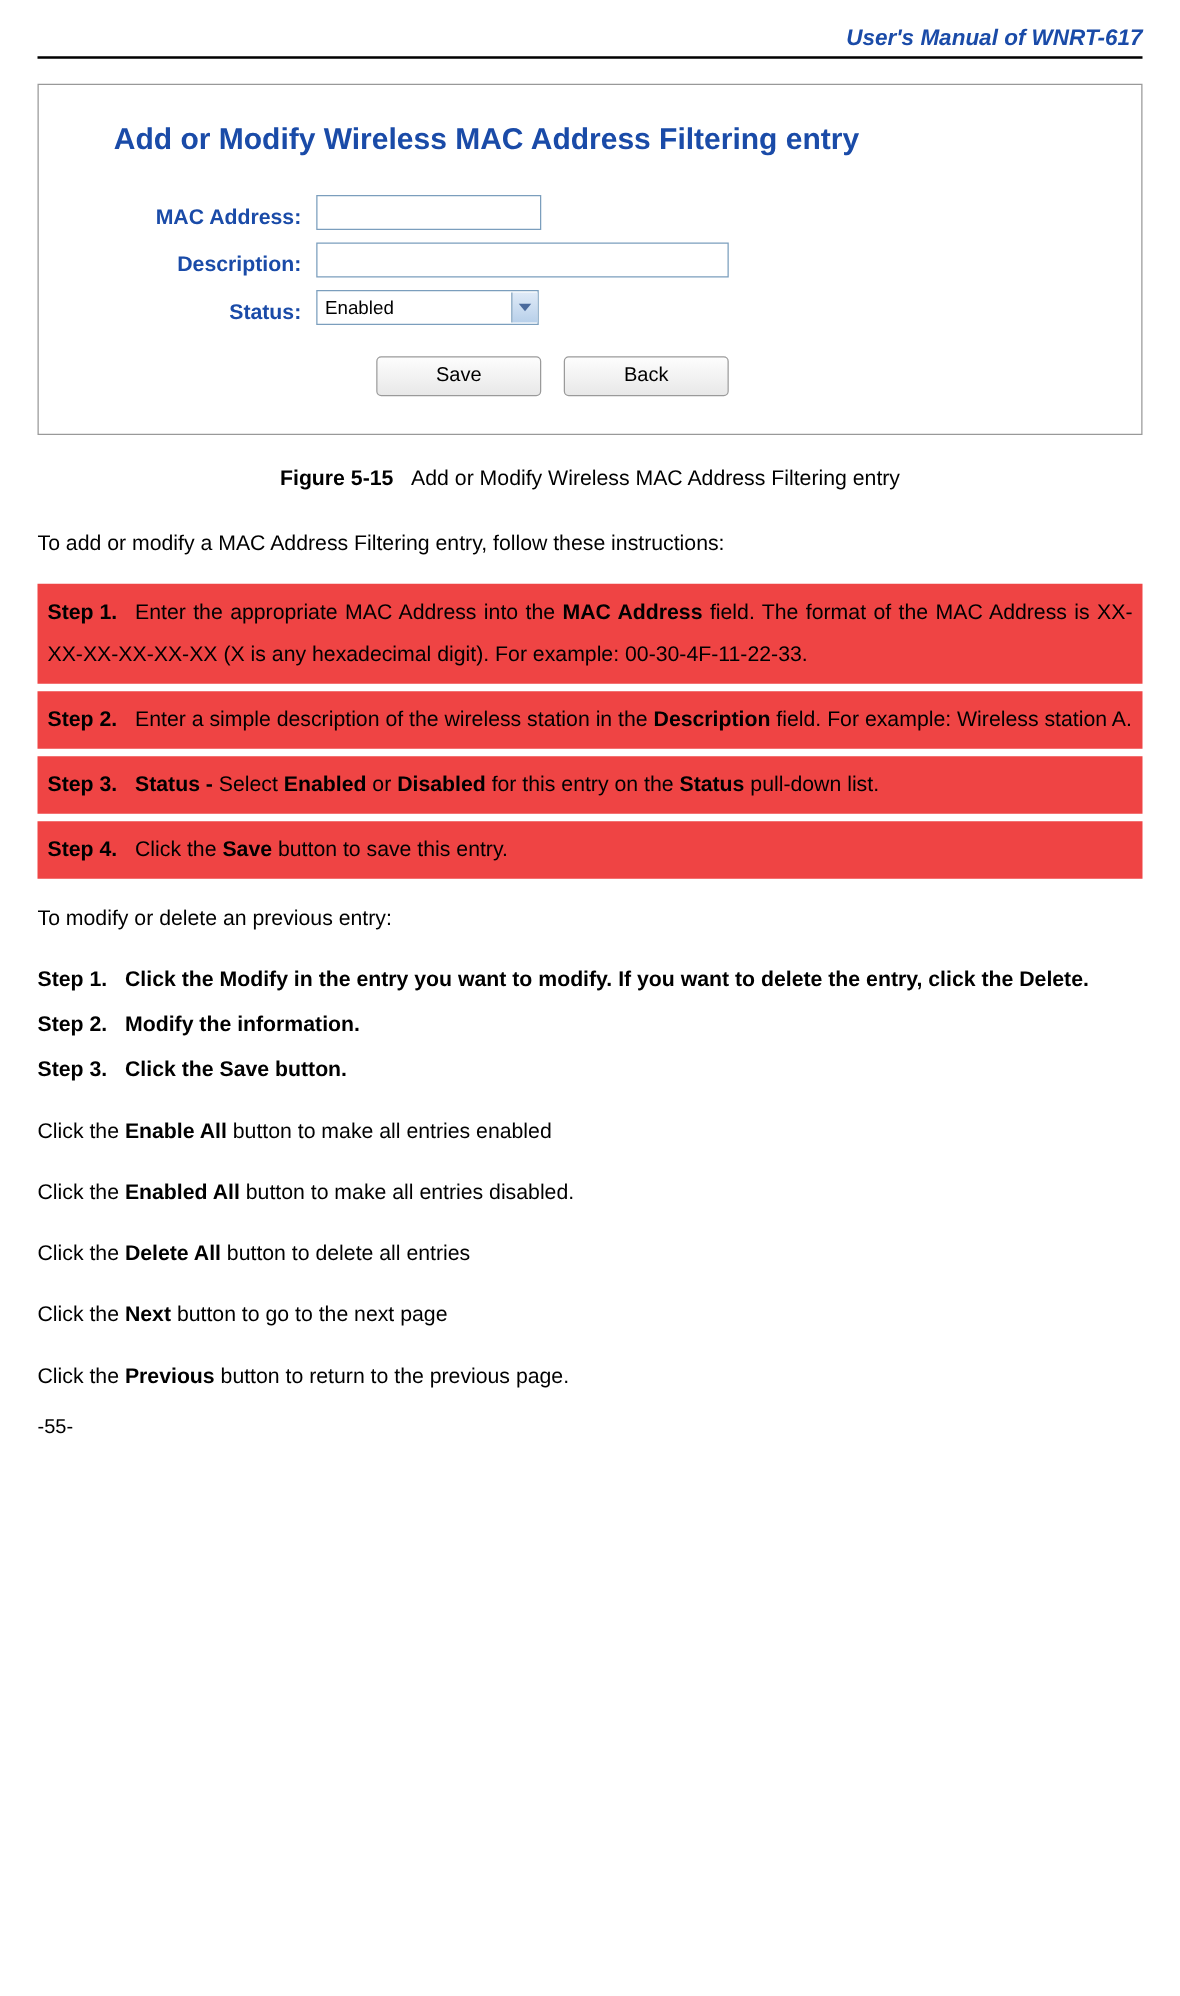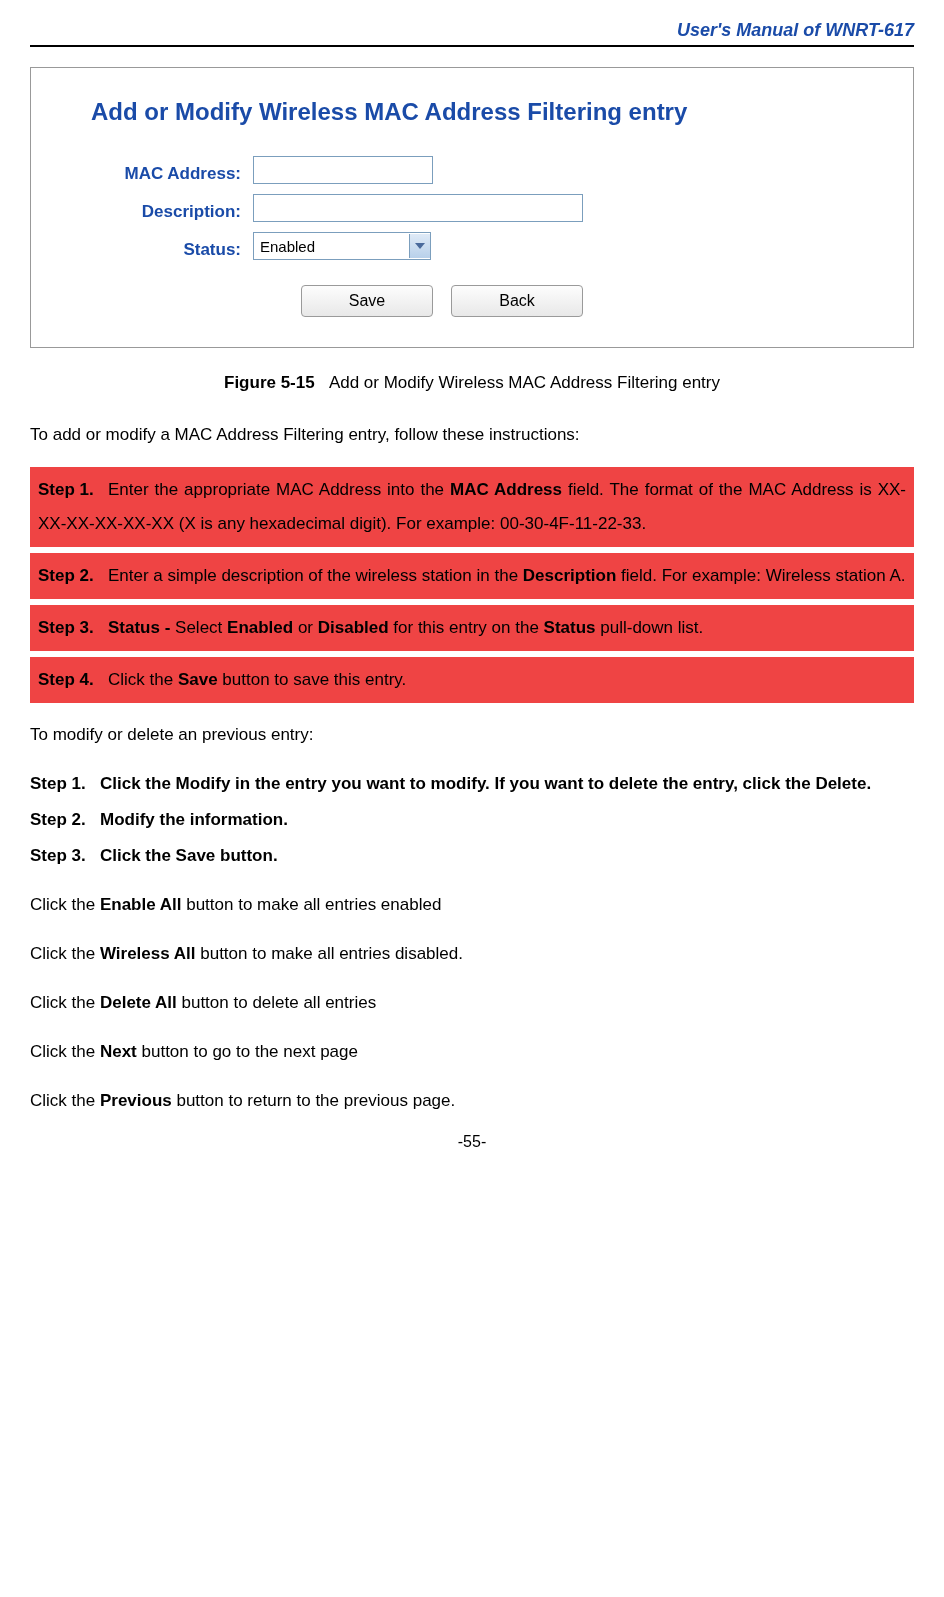--- a/index.html
+++ b/index.html
@@ -106,21 +106,20 @@
     }
     .step-label { font-weight: bold; display:inline-block; width:70px;}
     .mod-step {
       font-size: 17px;
       line-height: 2;
       margin: 2px 0;
       text-align: justify;
       font-weight: bold;
     }
     .page-footer {
-      text-align: center;
       font-size: 16px;
     }
     .caret-down {
       width:0;height:0;border-left:5px solid transparent;border-right:5px solid transparent;border-top:6px solid #4a6a9c;
     }
   </style>
 </head>
 <body>
 
 <div class="page-header">User's Manual of WNRT-617</div>
@@ -166,19 +165,19 @@
 <div class="body-text">To modify or delete an previous entry:</div>
 
 <div id="modify-steps-container">
     <div class="mod-step"><span style="display: inline-block; width: 70px;">Step 1.</span>Click the <b>Modify</b> in the entry you want to modify. If you want to delete the entry, click the <b>Delete</b>.</div>
     <div class="mod-step"><span style="display: inline-block; width: 70px;">Step 2.</span>Modify the information.</div>
     <div class="mod-step"><span style="display: inline-block; width: 70px;">Step 3.</span>Click the <b>Save</b> button.</div>
   </div>
 
 <div id="bottom-lines-container">
     <div class="body-text">Click the <b>Enable All</b> button to make all entries enabled</div>
-    <div class="body-text">Click the <b>Wireless All</b> button to make all entries disabled.</div>
+    <div class="body-text">Click the <b>Enabled All</b> button to make all entries disabled.</div>
     <div class="body-text">Click the <b>Delete All</b> button to delete all entries</div>
     <div class="body-text">Click the <b>Next</b> button to go to the next page</div>
     <div class="body-text">Click the <b>Previous</b> button to return to the previous page.</div>
   </div>
 
 <div class="page-footer">-55-</div>
 
 </body></html>

